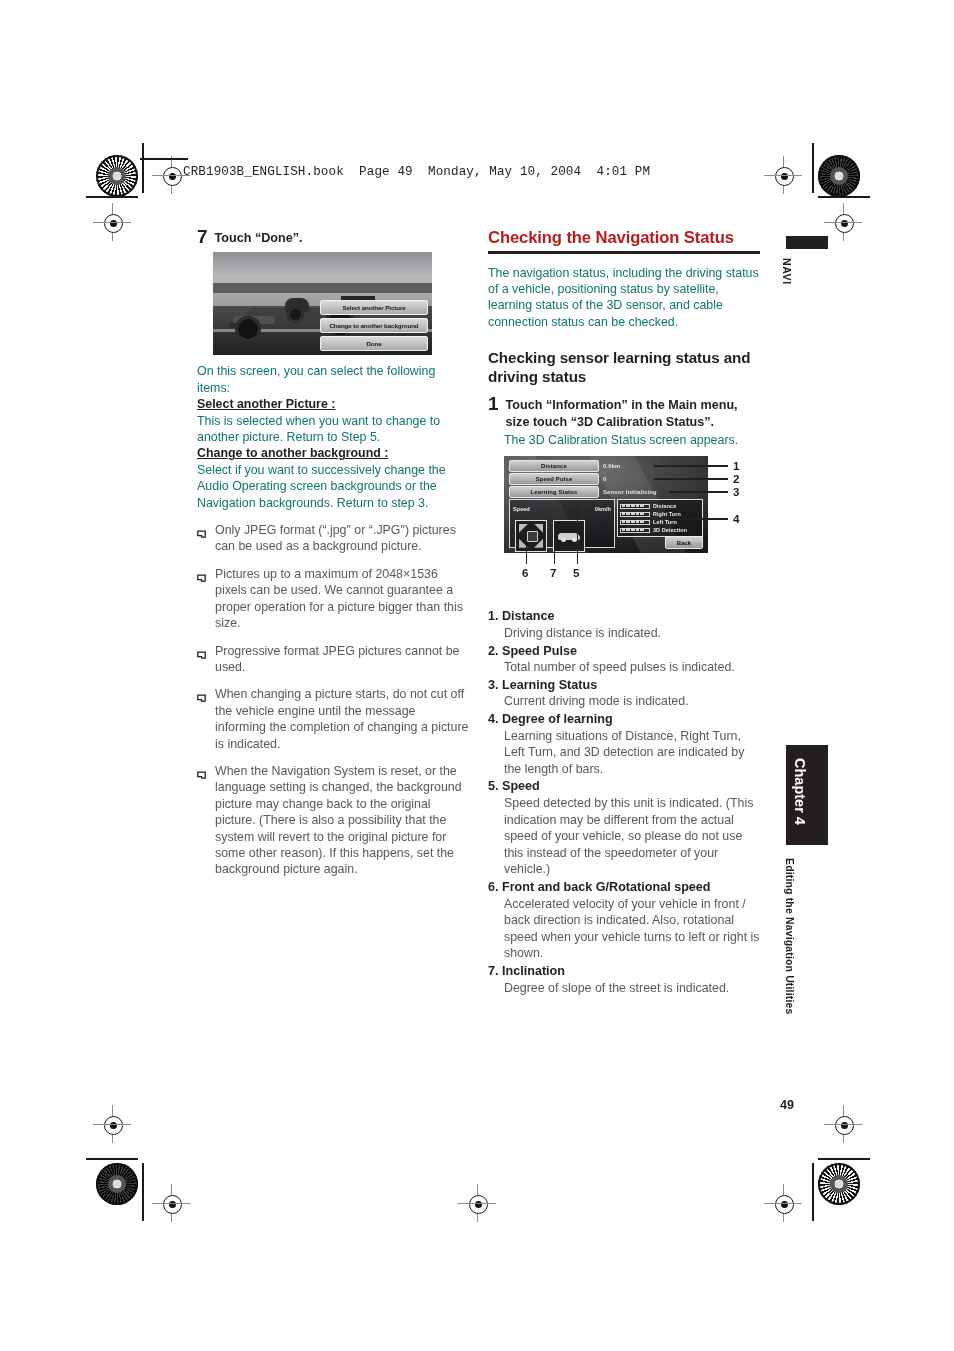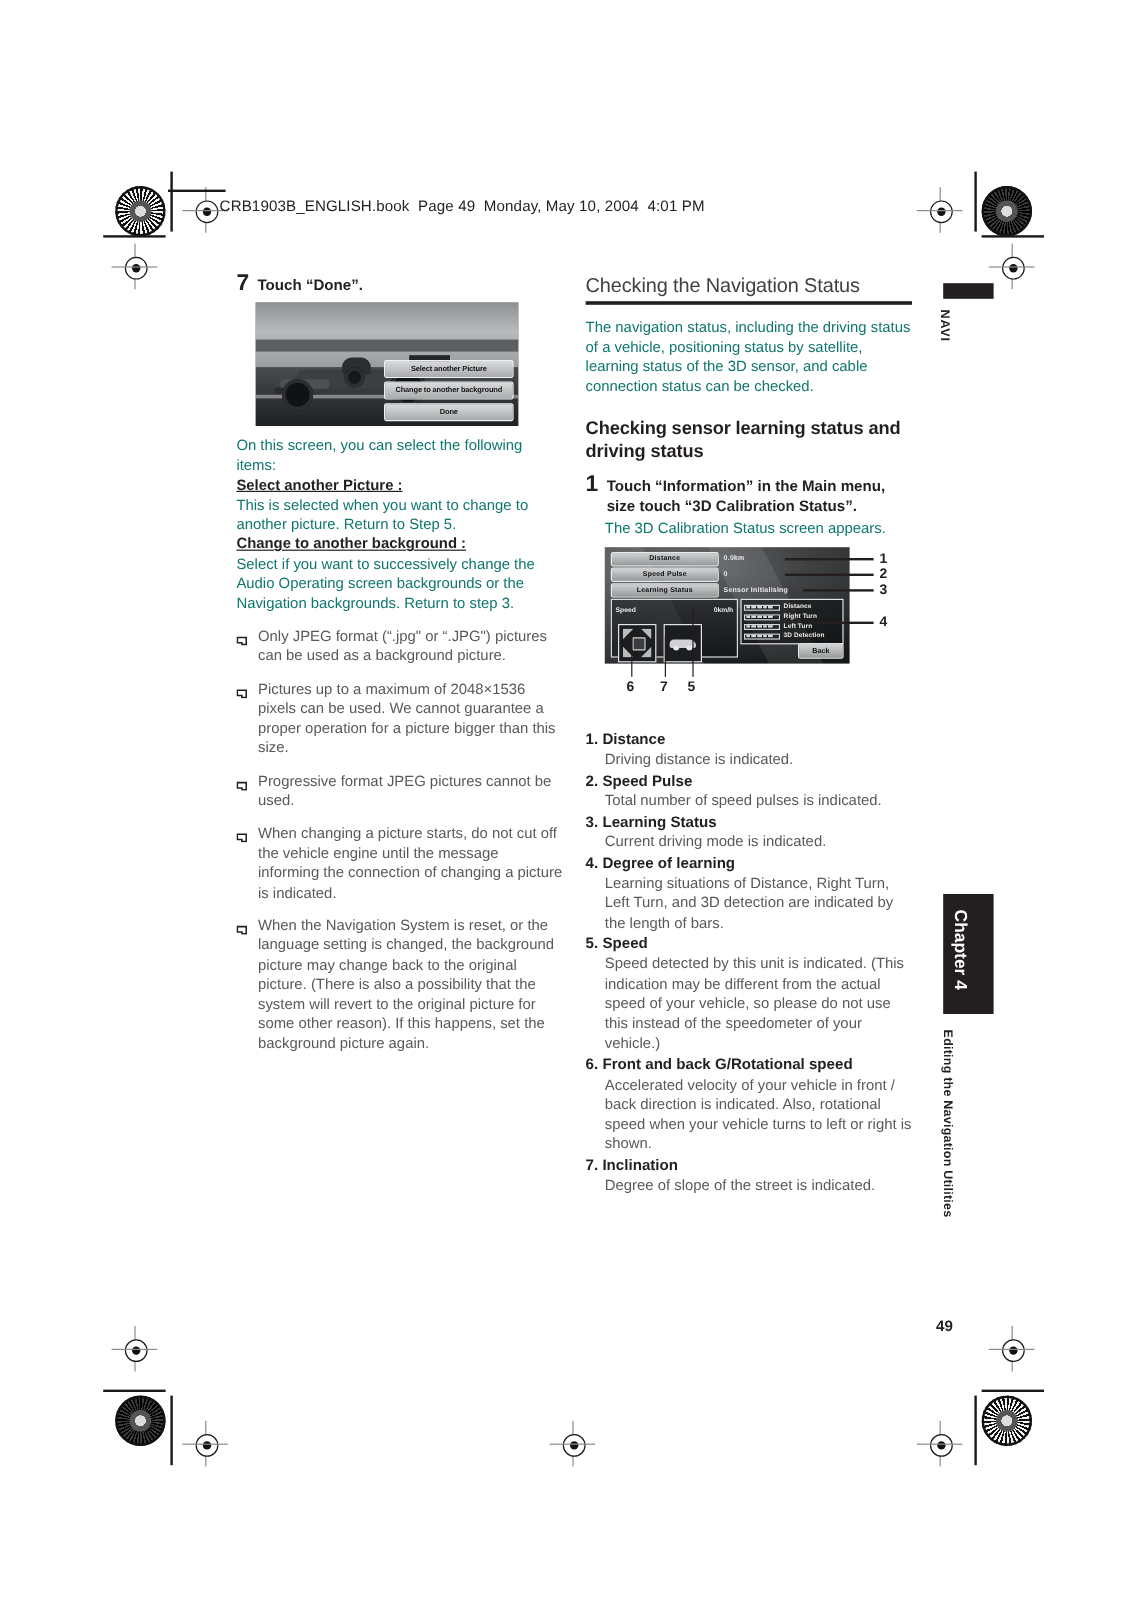--- a/index.html
+++ b/index.html
@@ -68,21 +68,21 @@
   .cropline {
     position: absolute;
     background: #1a1a1a;
   }
 
   
   .file-header {
     position: absolute;
     left: 183px;
     top: 165px;
-    font-family: Liberation Sans, sans-serif;
+    font-family: Liberation Mono, monospace;
     font-size: 12.6px;
     color: #231f20;
     white-space: pre;
     letter-spacing: .1px;
   }
   .header-rule {
     position: absolute;
     left: 140px;
     top: 158px;
     width: 48px;
@@ -139,22 +139,22 @@
   .bullet-mark {
     flex: 0 0 auto;
     width: 9px;
     margin-top: 4px;
   }
   .bullet-body { flex: 1 1 auto; }
 
   
   .h1 {
     font-size: 16.6px;
-    font-weight: normal;
-    color: #404040;
+    font-weight: bold;
+    color: #b91c1c;
     line-height: 20px;
     margin: 0;
     letter-spacing: -.1px;
   }
   .h1-rule {
     height: 2.6px;
     background: #231f20;
     margin-top: 3px;
     margin-bottom: 11px;
   }
@@ -583,21 +583,21 @@
         </svg>
     </div>
     <div class="bullet-body">Progressive format JPEG pictures cannot be used.</div>
   </div>
   <div class="bullet">
     <div class="bullet-mark">
       <svg width="9" height="9" viewBox="0 0 9 9">
           <path d="M0.8 2.2 H8.2 V8.2 H4.6 V6.6 H0.8 Z" fill="none" stroke="#231f20" stroke-width="1.3"></path>
         </svg>
     </div>
-    <div class="bullet-body">When changing a picture starts, do not cut off the vehicle engine until the message informing the connection of changing a picture is indicated.</div>
+    <div class="bullet-body">When changing a picture starts, do not cut off the vehicle engine until the message informing the completion of changing a picture is indicated.</div>
   </div>
   <div class="bullet">
     <div class="bullet-mark">
       <svg width="9" height="9" viewBox="0 0 9 9">
           <path d="M0.8 2.2 H8.2 V8.2 H4.6 V6.6 H0.8 Z" fill="none" stroke="#231f20" stroke-width="1.3"></path>
         </svg>
     </div>
     <div class="bullet-body">When the Navigation System is reset, or the language setting is changed, the background picture may change back to the original picture. (There is also a possibility that the system will revert to the original picture for some other reason). If this happens, set the background picture again.</div>
   </div>
 

